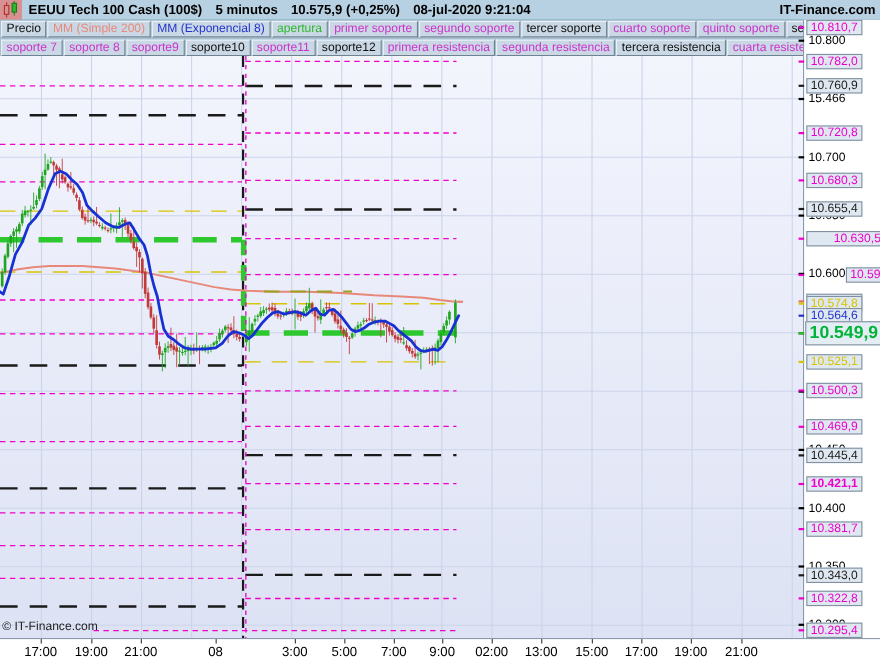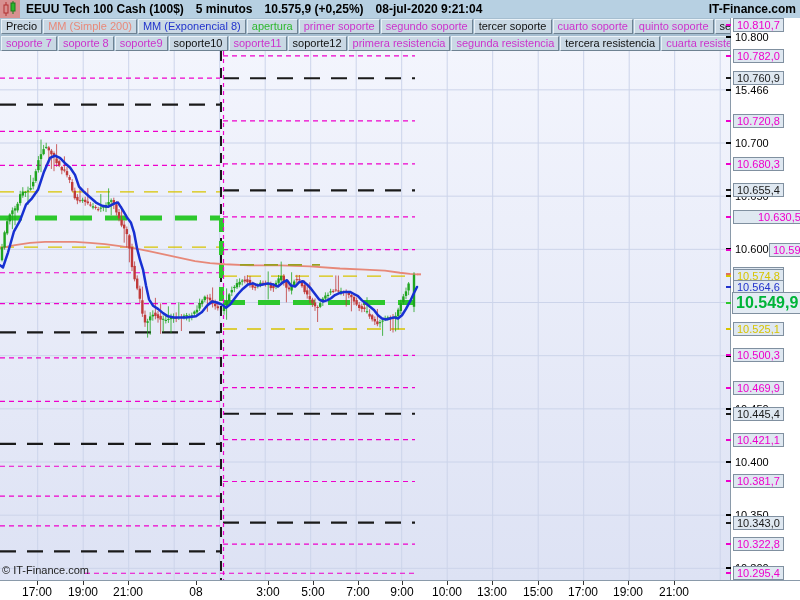--- a/index.html
+++ b/index.html
@@ -506,21 +506,21 @@
       <div class="boxed" style="top: 261.984px; color: rgb(34, 51, 204);">10.564,6</div>
       <div class="tick" style="top: 267.984px; background: rgb(34, 51, 204);"></div>
       <div class="boxed" style="top: 303.989px; color: rgb(215, 196, 0);">10.525,1</div>
       <div class="tick" style="top: 309.989px; background: rgb(215, 196, 0);"></div>
       <div class="boxed" style="top: 330.361px; color: rgb(238, 0, 204);">10.500,3</div>
       <div class="tick" style="top: 336.361px; background: rgb(238, 0, 204);"></div>
       <div class="boxed" style="top: 362.688px; color: rgb(238, 0, 204);">10.469,9</div>
       <div class="tick" style="top: 368.688px; background: rgb(238, 0, 204);"></div>
       <div class="boxed" style="top: 388.742px; color: rgb(26, 26, 26);">10.445,4</div>
       <div class="tick" style="top: 394.742px; background: rgb(26, 26, 26);"></div>
-      <div class="boxed" style="top: 414.582px; color: rgb(238, 0, 204);">10.421,1</div>
+      <div class="boxed" style="top: 414.582px; color: rgb(238, 0, 204); font-weight: bold;">10.421,1</div>
       <div class="tick" style="top: 420.582px; background: rgb(238, 0, 204);"></div>
       <div class="boxed" style="top: 456.48px; color: rgb(238, 0, 204);">10.381,7</div>
       <div class="tick" style="top: 462.48px; background: rgb(238, 0, 204);"></div>
       <div class="boxed" style="top: 497.634px; color: rgb(26, 26, 26); text-align: center;">10.343,0</div>
       <div class="tick" style="top: 503.634px; background: rgb(26, 26, 26);"></div>
       <div class="boxed" style="top: 519.114px; color: rgb(238, 0, 204);">10.322,8</div>
       <div class="tick" style="top: 525.114px; background: rgb(238, 0, 204);"></div>
       <div class="boxed" style="top: 548.252px; color: rgb(238, 0, 204);">10.295,4</div>
       <div class="tick" style="top: 554.252px; background: rgb(238, 0, 204);"></div>
       <div class="bigbox" style="color: rgb(0, 180, 56); top: 273.616px;">10.549,9</div>
@@ -537,21 +537,21 @@
       <div class="tlabel bold" style="left: 196px;">08</div>
       <div class="ttick" style="left: 268px;"></div>
       <div class="tlabel" style="left: 268px;">3:00</div>
       <div class="ttick" style="left: 313px;"></div>
       <div class="tlabel" style="left: 313px;">5:00</div>
       <div class="ttick" style="left: 358px;"></div>
       <div class="tlabel" style="left: 358px;">7:00</div>
       <div class="ttick" style="left: 402px;"></div>
       <div class="tlabel" style="left: 402px;">9:00</div>
       <div class="ttick" style="left: 447px;"></div>
-      <div class="tlabel" style="left: 447px;">10:00</div>
+      <div class="tlabel" style="left: 447px;">02:00</div>
       <div class="ttick" style="left: 492px;"></div>
       <div class="tlabel" style="left: 492px; text-align: center;">13:00</div>
       <div class="ttick" style="left: 538px;"></div>
       <div class="tlabel" style="left: 538px;">15:00</div>
       <div class="ttick" style="left: 583px;"></div>
       <div class="tlabel" style="left: 583px;">17:00</div>
       <div class="ttick" style="left: 628px;"></div>
       <div class="tlabel" style="left: 628px;">19:00</div>
       <div class="ttick" style="left: 674px;"></div>
       <div class="tlabel" style="left: 674px;">21:00</div>

